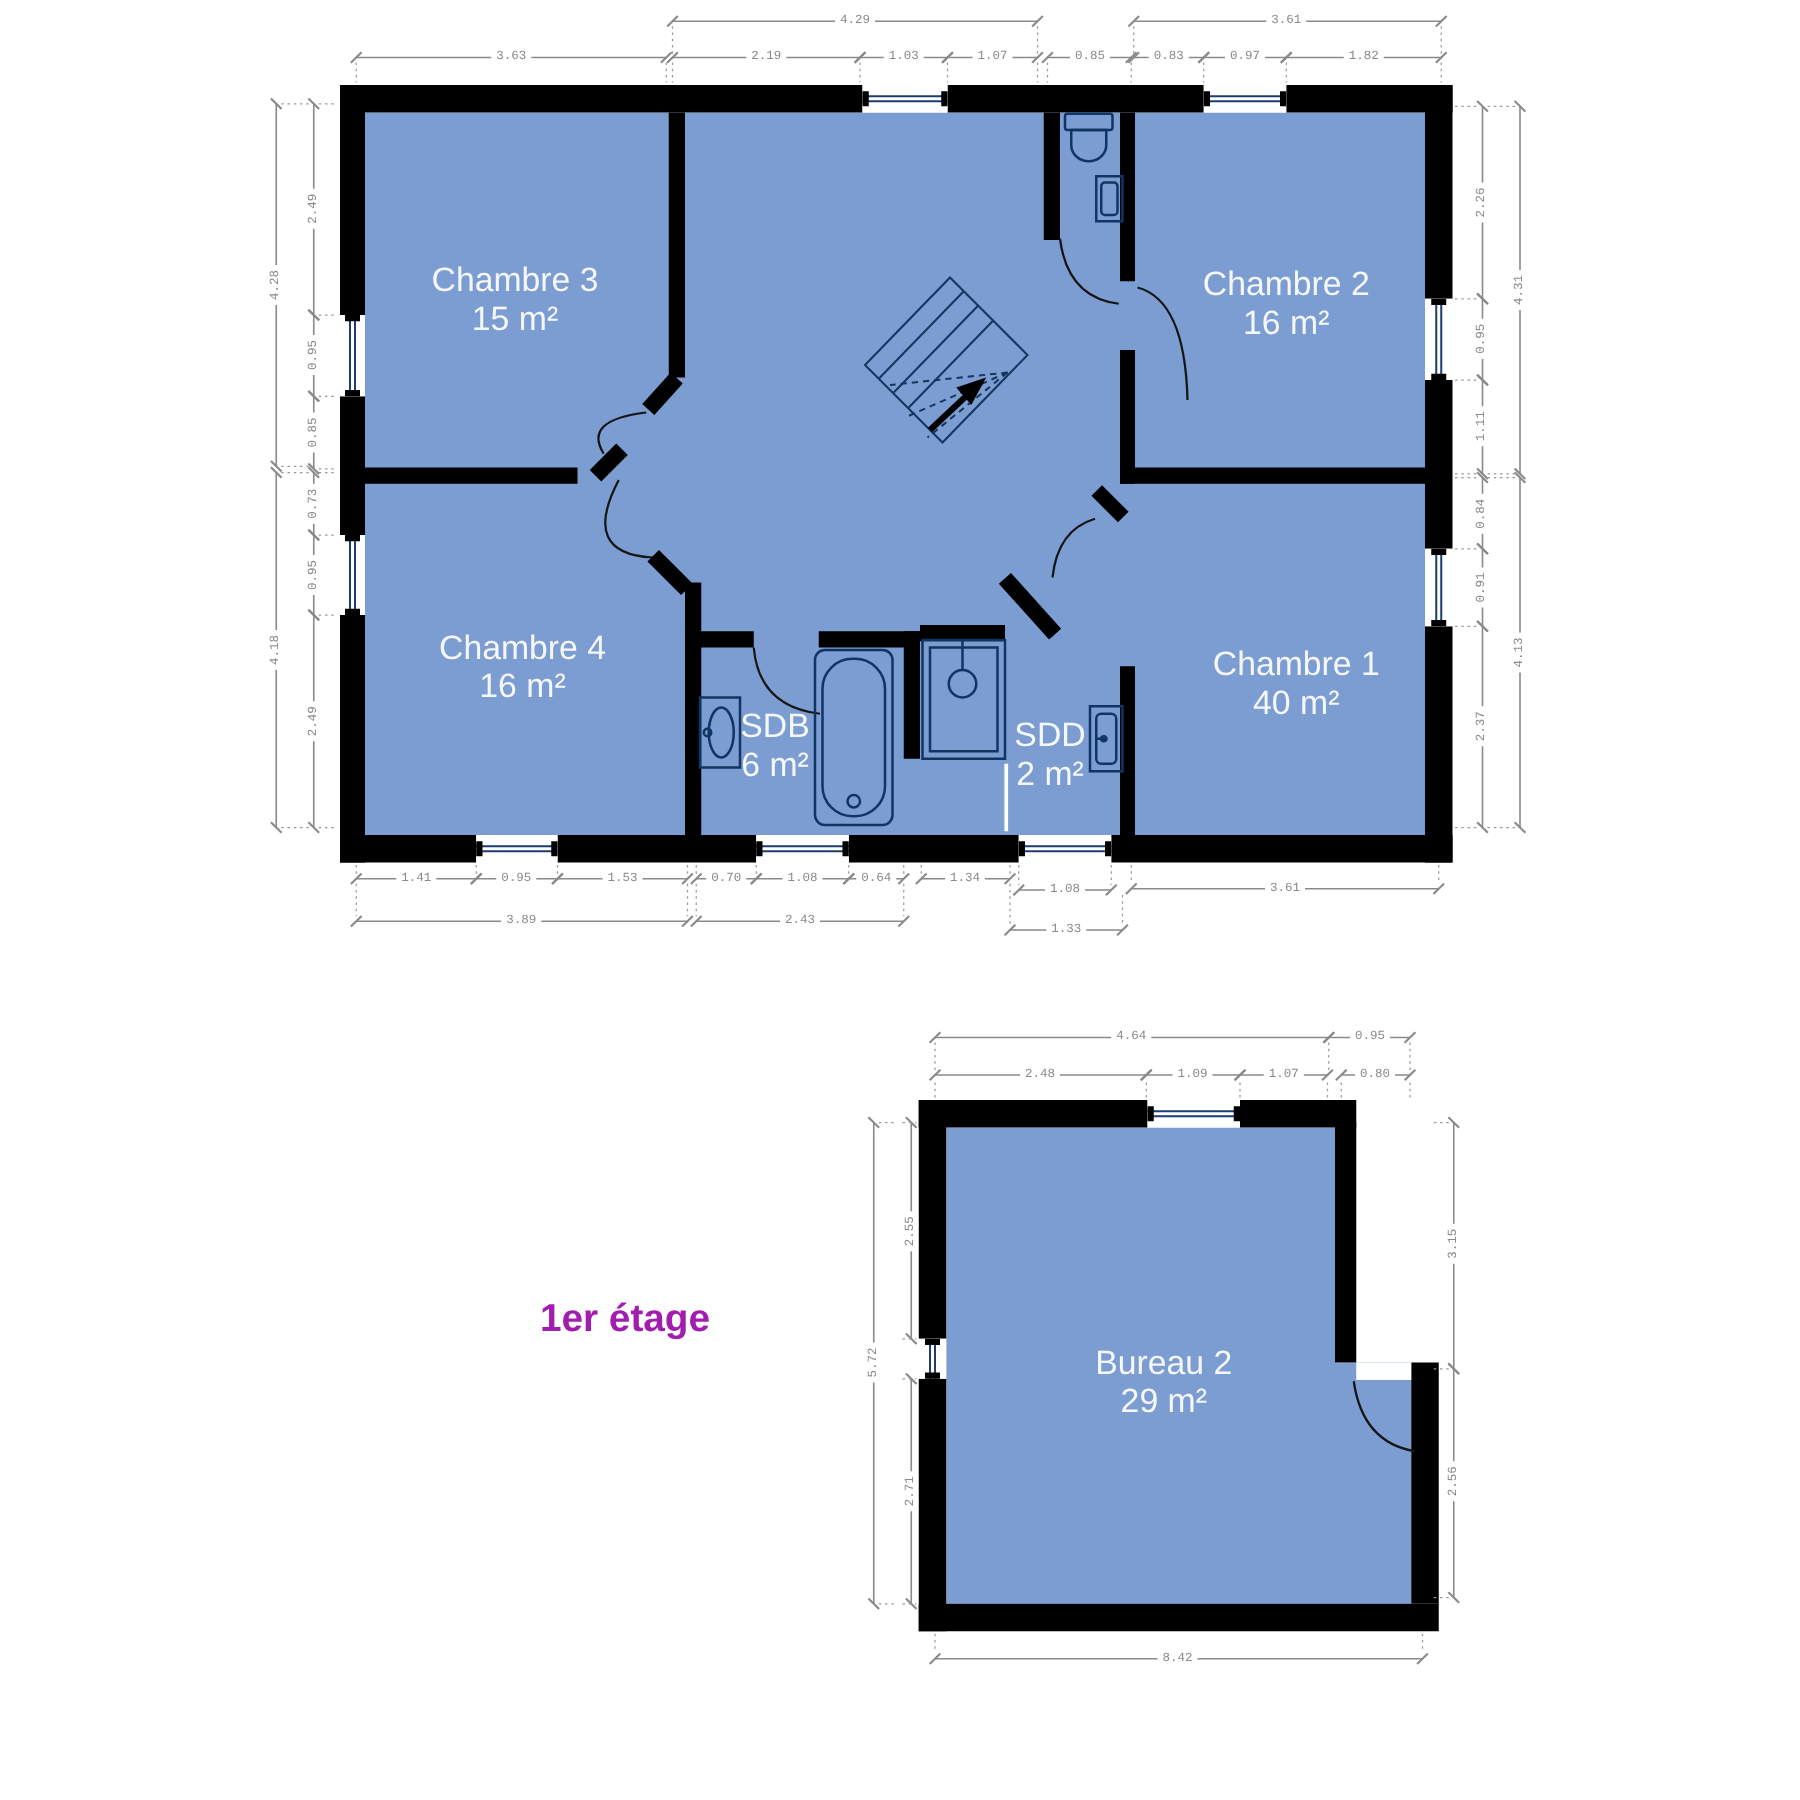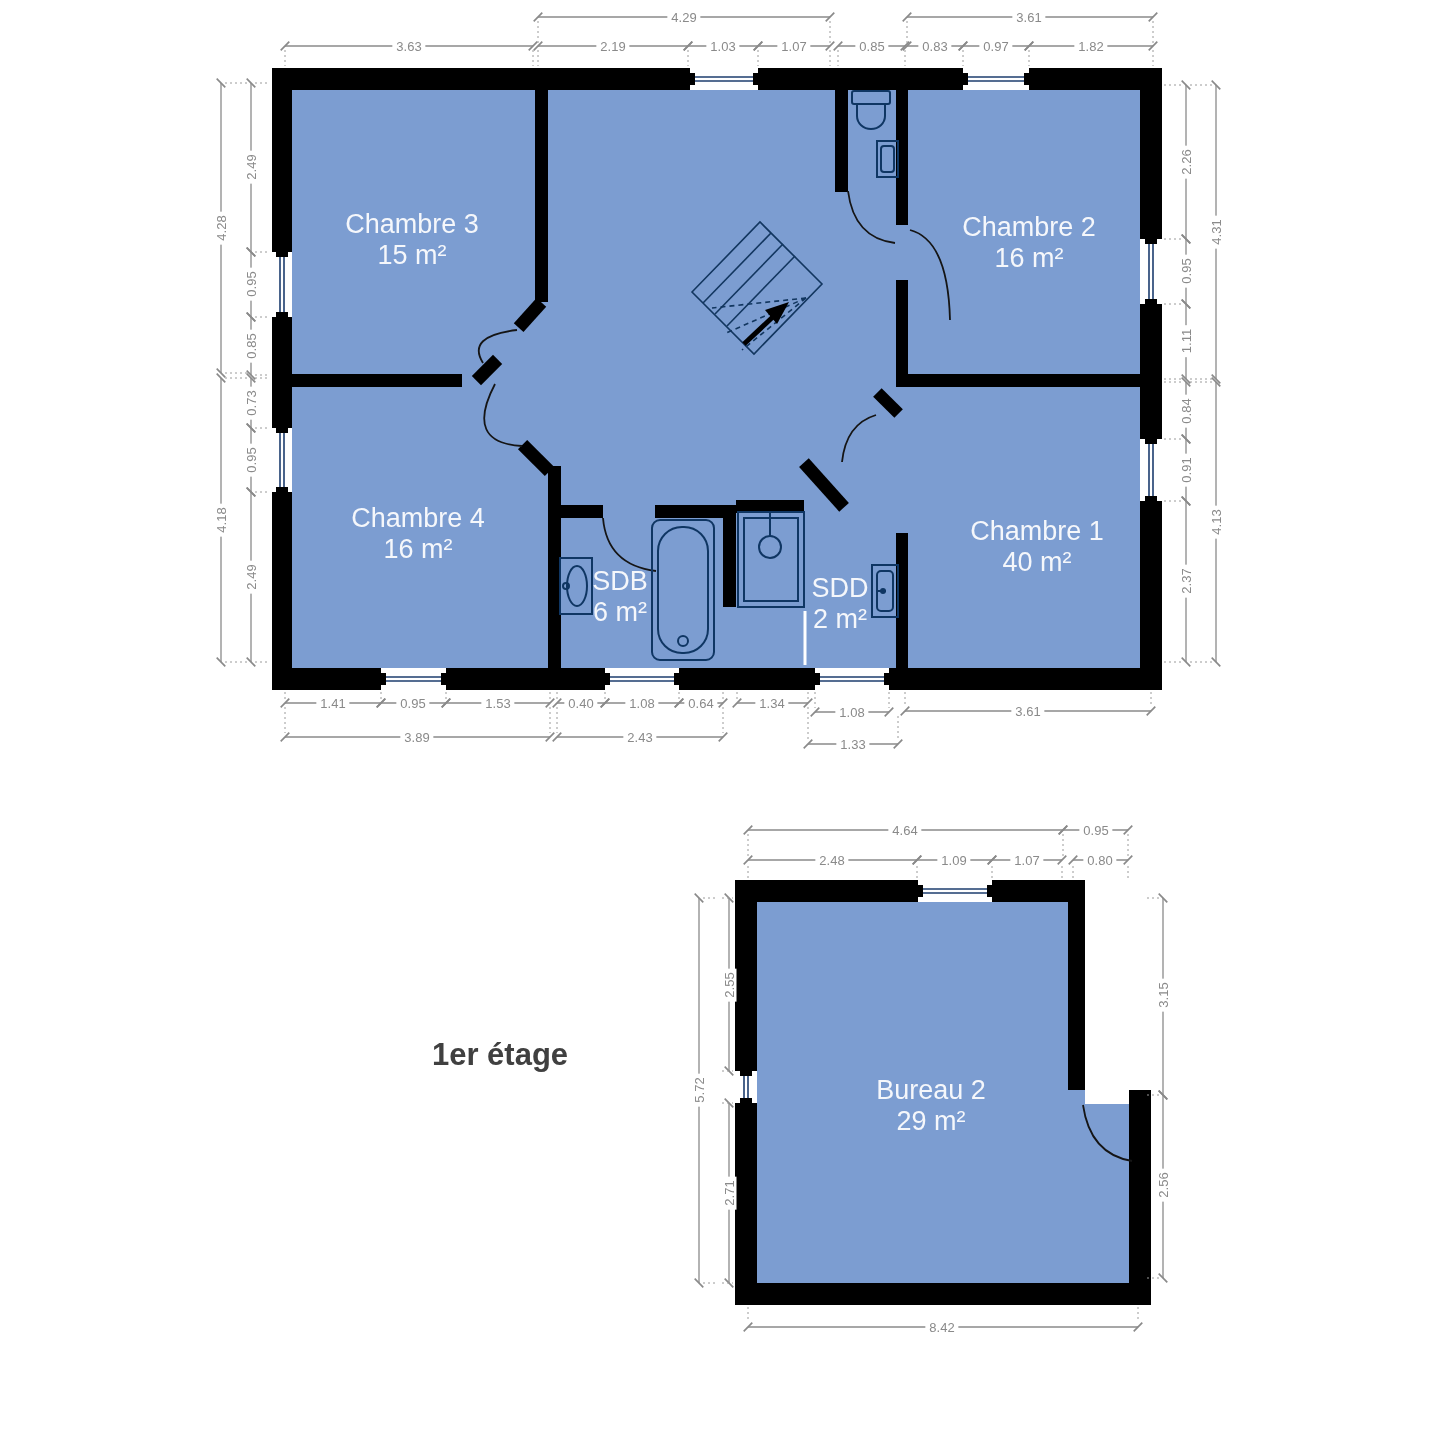--- a/index.html
+++ b/index.html
@@ -1,24 +1,24 @@
 <!DOCTYPE html>
 <html><head>
 <meta charset="utf-8">
 <style>
   html,body{margin:0;padding:0;background:#fff;}
   #canvas{position:relative;width:1440px;height:1440px;background:#fff;overflow:hidden;
           font-family:"Liberation Sans", sans-serif;}
   #canvas svg{position:absolute;left:0;top:0;}
   .dim{position:absolute;transform:translate(-50%,-50%);background:#fff;padding:0 4px;
-       color:#8a8a8a;font-size:13px;white-space:nowrap;}
+       color:#8a8a8a;font-size:10px;white-space:nowrap;font-family:Liberation Mono, monospace;}
   .dim.v{writing-mode:vertical-rl;transform:translate(-50%,-50%) rotate(180deg);padding:4px 0;}
   .roomlbl{position:absolute;transform:translate(-50%,-50%);color:#f5f7fb;font-size:27px;
        text-align:center;line-height:1.15;white-space:nowrap;}
-  .title{position:absolute;transform:translate(-50%,-50%);color:#404040;font-size:31px;font-weight:bold;}
+  .title{position:absolute;transform:translate(-50%,-50%);color:#a21caf;font-size:31px;font-weight:bold;}
   .disclaimer{position:absolute;transform:translate(-50%,-50%);color:#1a1a1a;font-size:23px;white-space:nowrap;}
   .dl line{stroke:#8a8a8a;stroke-width:1.3;marker-start:url(#tk);marker-end:url(#tk);}
   .ext{stroke:#9a9a9a;stroke-width:1;fill:none;stroke-dasharray:2,3;}
   .fix{stroke:#0f3663;stroke-width:2;fill:none;}
   .win{stroke:#1c3d6e;stroke-width:1.6;}
   .arc{stroke:#151515;stroke-width:1.8;fill:none;}
   .st{stroke:#12365f;stroke-width:1.6;fill:none;}
 </style>
 </head>
 <body>
@@ -329,21 +329,21 @@
 <span class="dim v" style="left:1186px;top:271px">0.95</span>
 <span class="dim v" style="left:1186px;top:341px">1.11</span>
 <span class="dim v" style="left:1186px;top:411px">0.84</span>
 <span class="dim v" style="left:1186px;top:470px">0.91</span>
 <span class="dim v" style="left:1186px;top:581px">2.37</span>
 <span class="dim v" style="left:1216px;top:232px">4.31</span>
 <span class="dim v" style="left:1216px;top:522px">4.13</span>
 <span class="dim" style="left:333px;top:703px">1.41</span>
 <span class="dim" style="left:413px;top:703px">0.95</span>
 <span class="dim" style="left:498px;top:703px">1.53</span>
-<span class="dim" style="left:581px;top:703px">0.40</span>
+<span class="dim" style="left:581px;top:703px">0.70</span>
 <span class="dim" style="left:642px;top:703px">1.08</span>
 <span class="dim" style="left:701px;top:703px">0.64</span>
 <span class="dim" style="left:772px;top:703px">1.34</span>
 <span class="dim" style="left:852px;top:712px">1.08</span>
 <span class="dim" style="left:1028px;top:711px">3.61</span>
 <span class="dim" style="left:417px;top:737px">3.89</span>
 <span class="dim" style="left:640px;top:737px">2.43</span>
 <span class="dim" style="left:853px;top:744px">1.33</span>
 
 <span class="dim" style="left:905px;top:830px">4.64</span>

